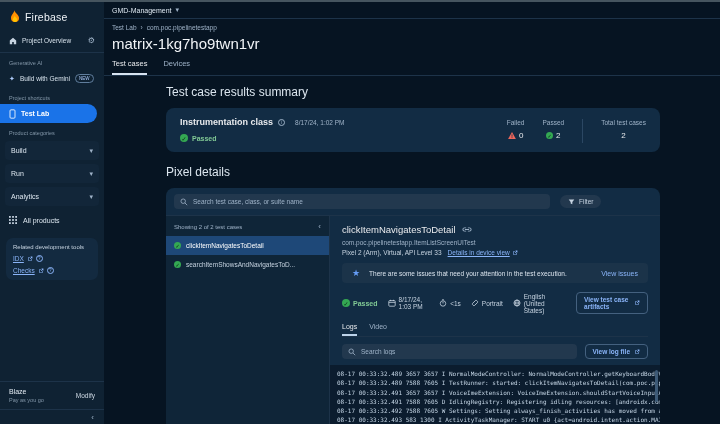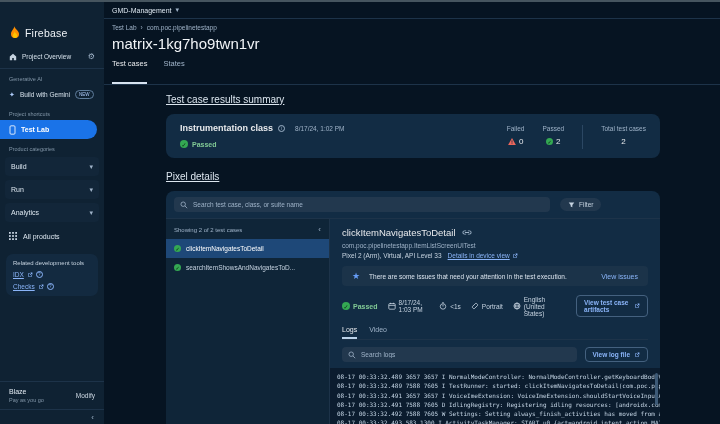--- a/index.html
+++ b/index.html
@@ -6,21 +6,21 @@
   html,body { width:720px; height:424px; overflow:hidden; }
   body {
     font-family:"Liberation Sans","DejaVu Sans",sans-serif;
     background:#061422; color:#dce6ef; display:flex; flex-direction:column;
   }
   .top-edge { height:2px; background:#46555f; flex:none; }
   .app { flex:1; display:flex; min-height:0; }
 
   
   .sidebar { width:104px; flex:none; background:#0f2233; display:flex; flex-direction:column; font-size:6.5px; }
-  .brand { display:flex; align-items:center; gap:5px; padding:24px 9px 7px; }
+  .brand { display:flex; align-items:center; gap:5px; padding:8px 9px 7px; }
   .brand-name { font-size:10.5px; color:#eef2f6; letter-spacing:.2px; }
   .side-row { display:flex; align-items:center; gap:5px; padding:5px 9px; color:#d5e0ea; cursor:pointer; }
   .po-row { border-bottom:1px solid #1d3349; padding-bottom:7px; }
   .po-row .grow { flex:1; }
   .gear { color:#9fb3c8; font-size:8px; }
   .side-label { font-size:5.5px; color:#8296a8; padding:7px 9px 3px; }
   .gem-row .spark { color:#aecbfa; font-size:7px; }
   .new-badge { font-size:4.5px; color:#aecbfa; border:1px solid #5f7d9c; border-radius:5px; padding:0 3px; line-height:7px; }
   .testlab-pill { background:#1a73e8; color:#fff; border-radius:0 11px 11px 0; margin-right:7px; height:19px; display:flex; align-items:center; gap:5px; padding:0 9px; font-size:7px; font-weight:bold; cursor:pointer; }
   .cat-row { background:#122639; border-radius:4px; margin:2px 5px; height:19px; display:flex; align-items:center; padding:0 6px; font-size:7px; cursor:pointer; }
@@ -41,25 +41,25 @@
 
   
   .main { flex:1; display:flex; flex-direction:column; min-width:0; }
   .topbar { height:17px; display:flex; align-items:center; padding:0 8px; border-bottom:1px solid #1d3349; flex:none; }
   .proj-select { display:flex; align-items:center; gap:4px; font-size:7px; color:#dce6ef; cursor:pointer; }
   .header { padding:5px 8px 0; border-bottom:1px solid #1d3349; flex:none; }
   .breadcrumb { display:flex; gap:4px; font-size:6.5px; color:#9fb3c8; align-items:center; }
   .breadcrumb .crumb { cursor:pointer; }
   .page-title { font-size:15px; font-weight:400; color:#f1f4f7; margin:4px 0 7px; }
   .tabs { display:flex; gap:16px; }
-  .tab { font-size:7.5px; padding-bottom:14px; color:#9fb3c8; cursor:pointer; }
+  .tab { font-size:7.5px; padding-bottom:5px; color:#9fb3c8; cursor:pointer; }
   .tab.active { color:#e8eaed; border-bottom:2px solid #d7e3f0; }
 
   .content { flex:1; min-height:0; padding:9px 60px 0 62px; display:flex; flex-direction:column; }
-  .section-label { font-size:10px; color:#dce6ef; margin-bottom:9px;text-decoration:underline; }
+  .section-label { font-size:12px; color:#dce6ef; margin-bottom:9px; }
 
   
   .summary-card { background:#122c44; border-radius:8px; padding:9px 14px; display:flex; align-items:flex-start; flex:none; }
   .sum-title-row { display:flex; align-items:center; gap:5px; }
   .sum-title { font-size:9px; font-weight:bold; color:#e8eaed; }
   .info-circle { width:7px; height:7px; border:1px solid #9fb3c8; border-radius:50%; color:#9fb3c8; font-size:4.5px; display:flex; align-items:center; justify-content:center; }
   .sum-time { font-size:6.5px; color:#9fb3c8; margin-left:5px; }
   .status-row { display:flex; align-items:center; gap:4px; margin-top:7px; }
   .check-circle { width:8px; height:8px; border-radius:50%; background:#34a853; color:#06220f; font-size:6px; display:flex; align-items:center; justify-content:center; flex:none; }
   .passed-text { color:#81c995; font-size:7px; font-weight:bold; }
@@ -243,21 +243,21 @@
 
     <div class="header">
       <div class="breadcrumb">
         <span class="crumb">Test Lab</span>
         <span>›</span>
         <span class="crumb">com.poc.pipelinetestapp</span>
       </div>
       <div class="page-title">matrix-1kg7ho9twn1vr</div>
       <div class="tabs">
         <div class="tab active">Test cases</div>
-        <div class="tab">States</div>
+        <div class="tab">Devices</div>
       </div>
     </div>
 
     <div class="content">
       <div class="section-label">Test case results summary</div>
 
       <div class="summary-card">
         <div>
           <div class="sum-title-row">
             <span class="sum-title">Instrumentation class</span>

